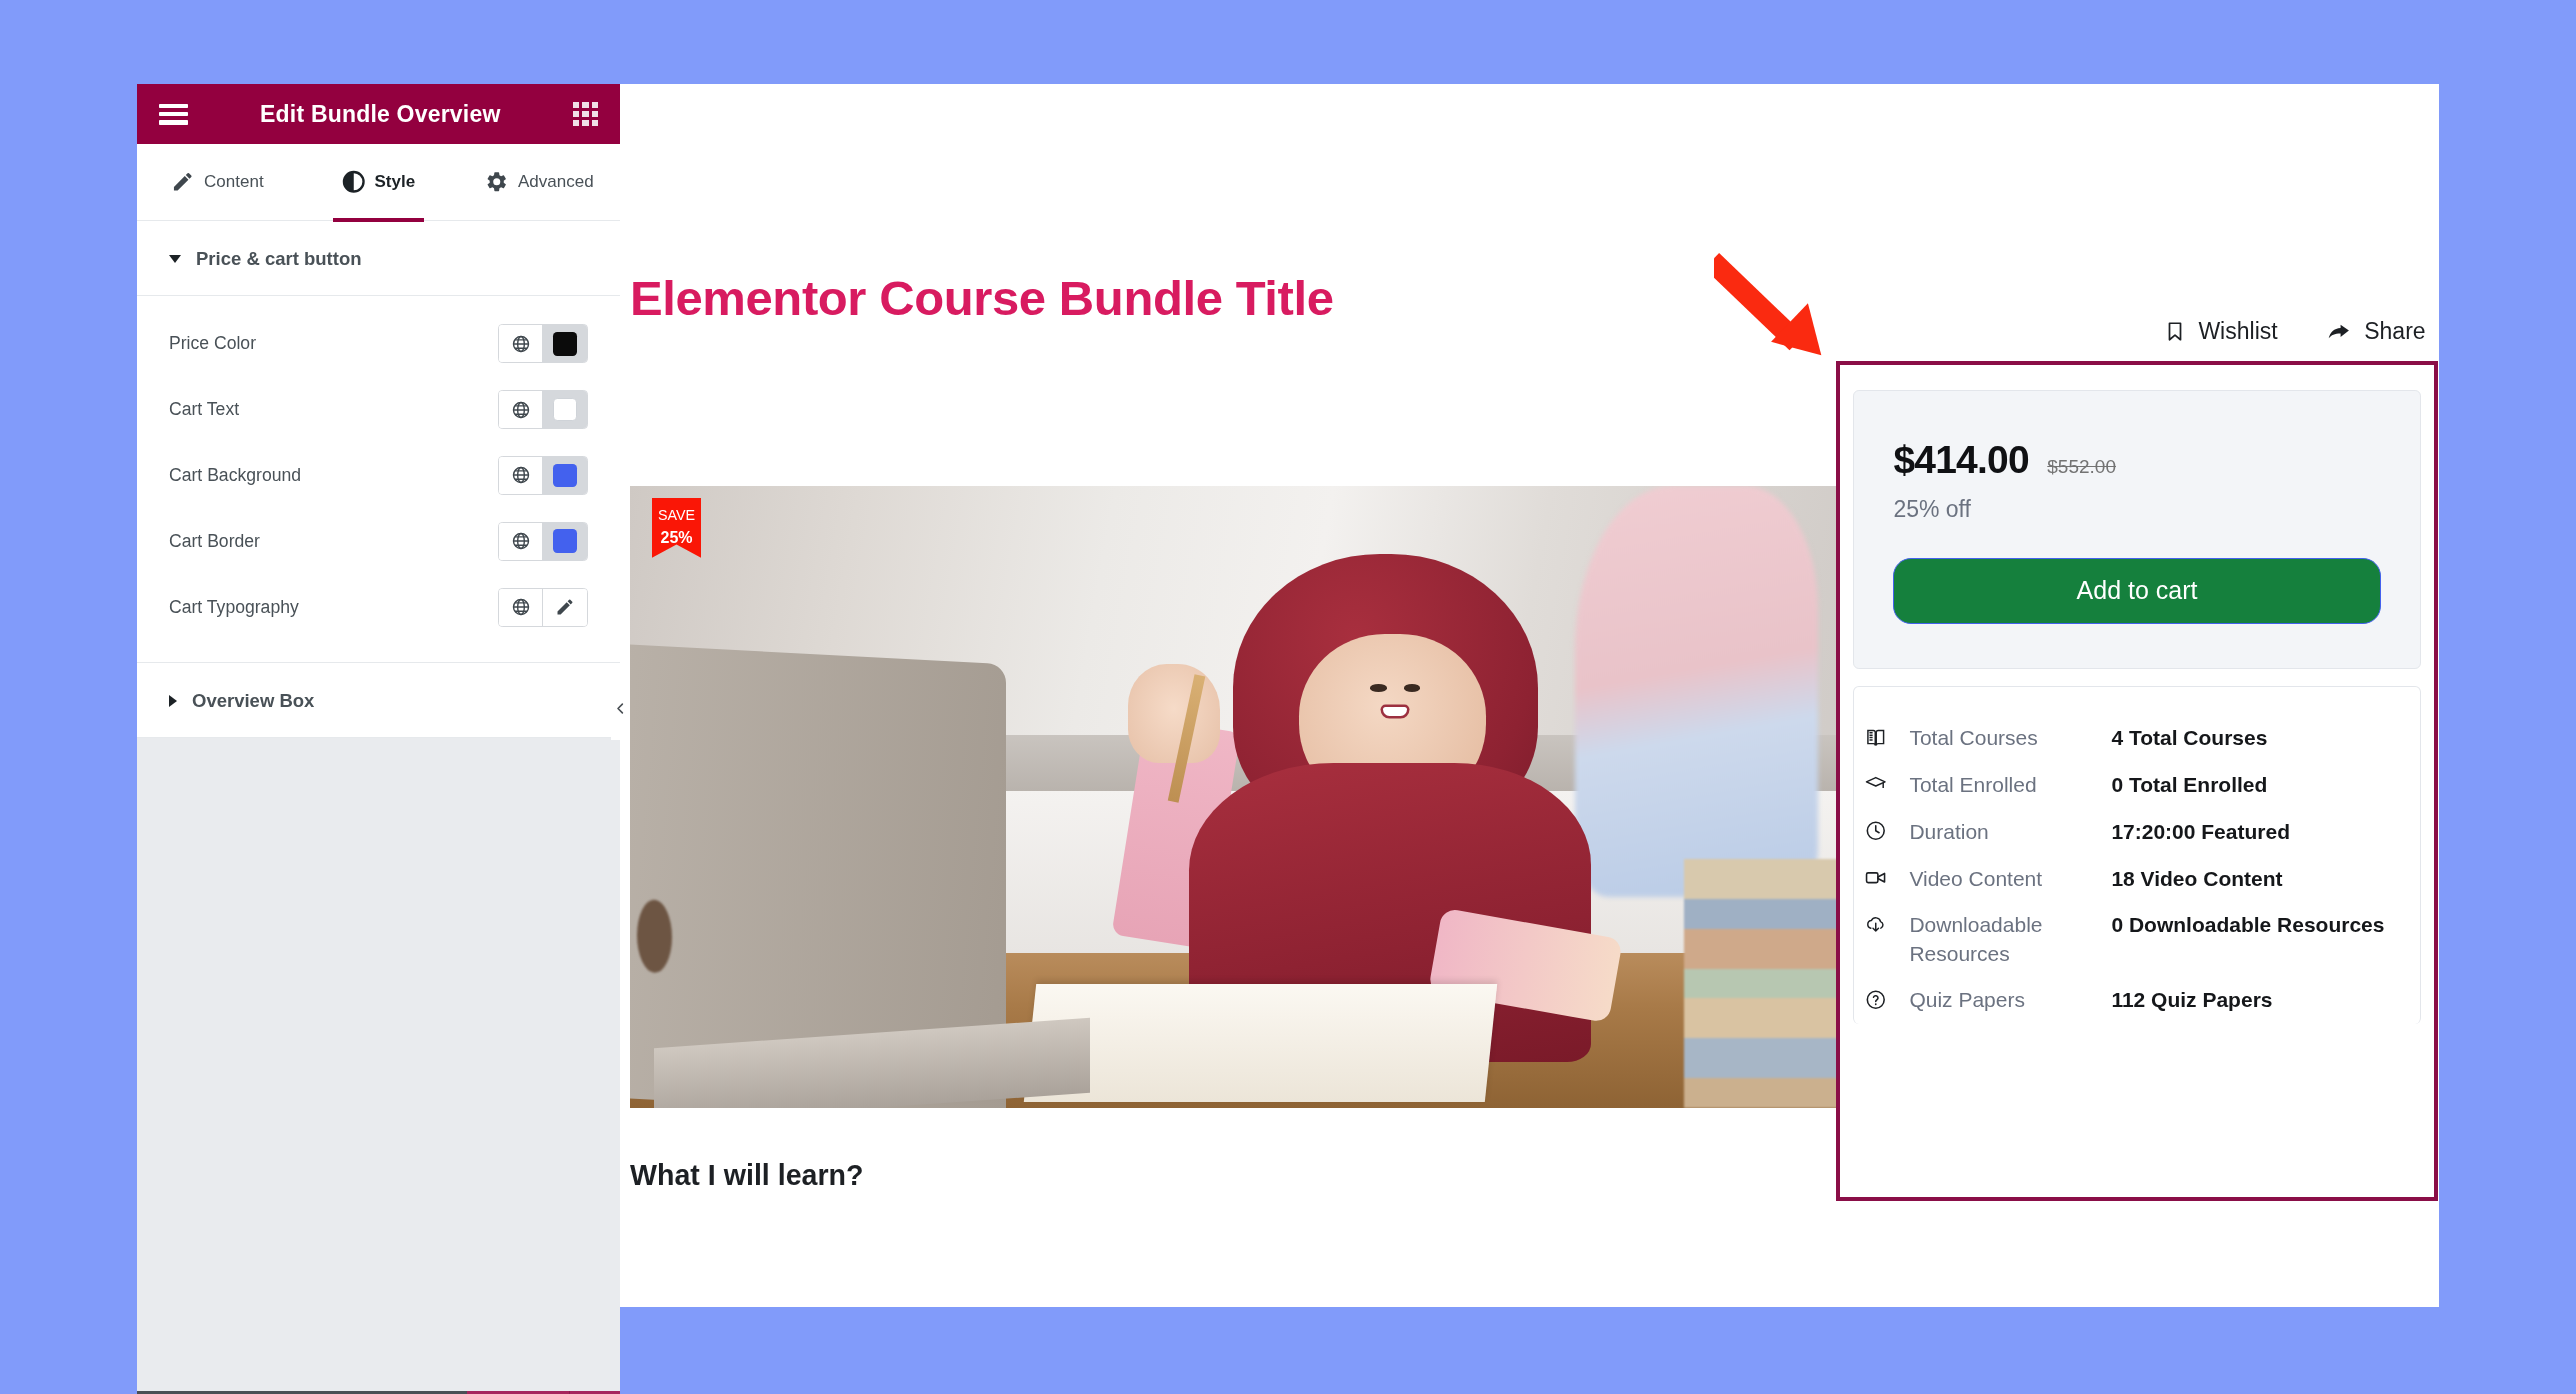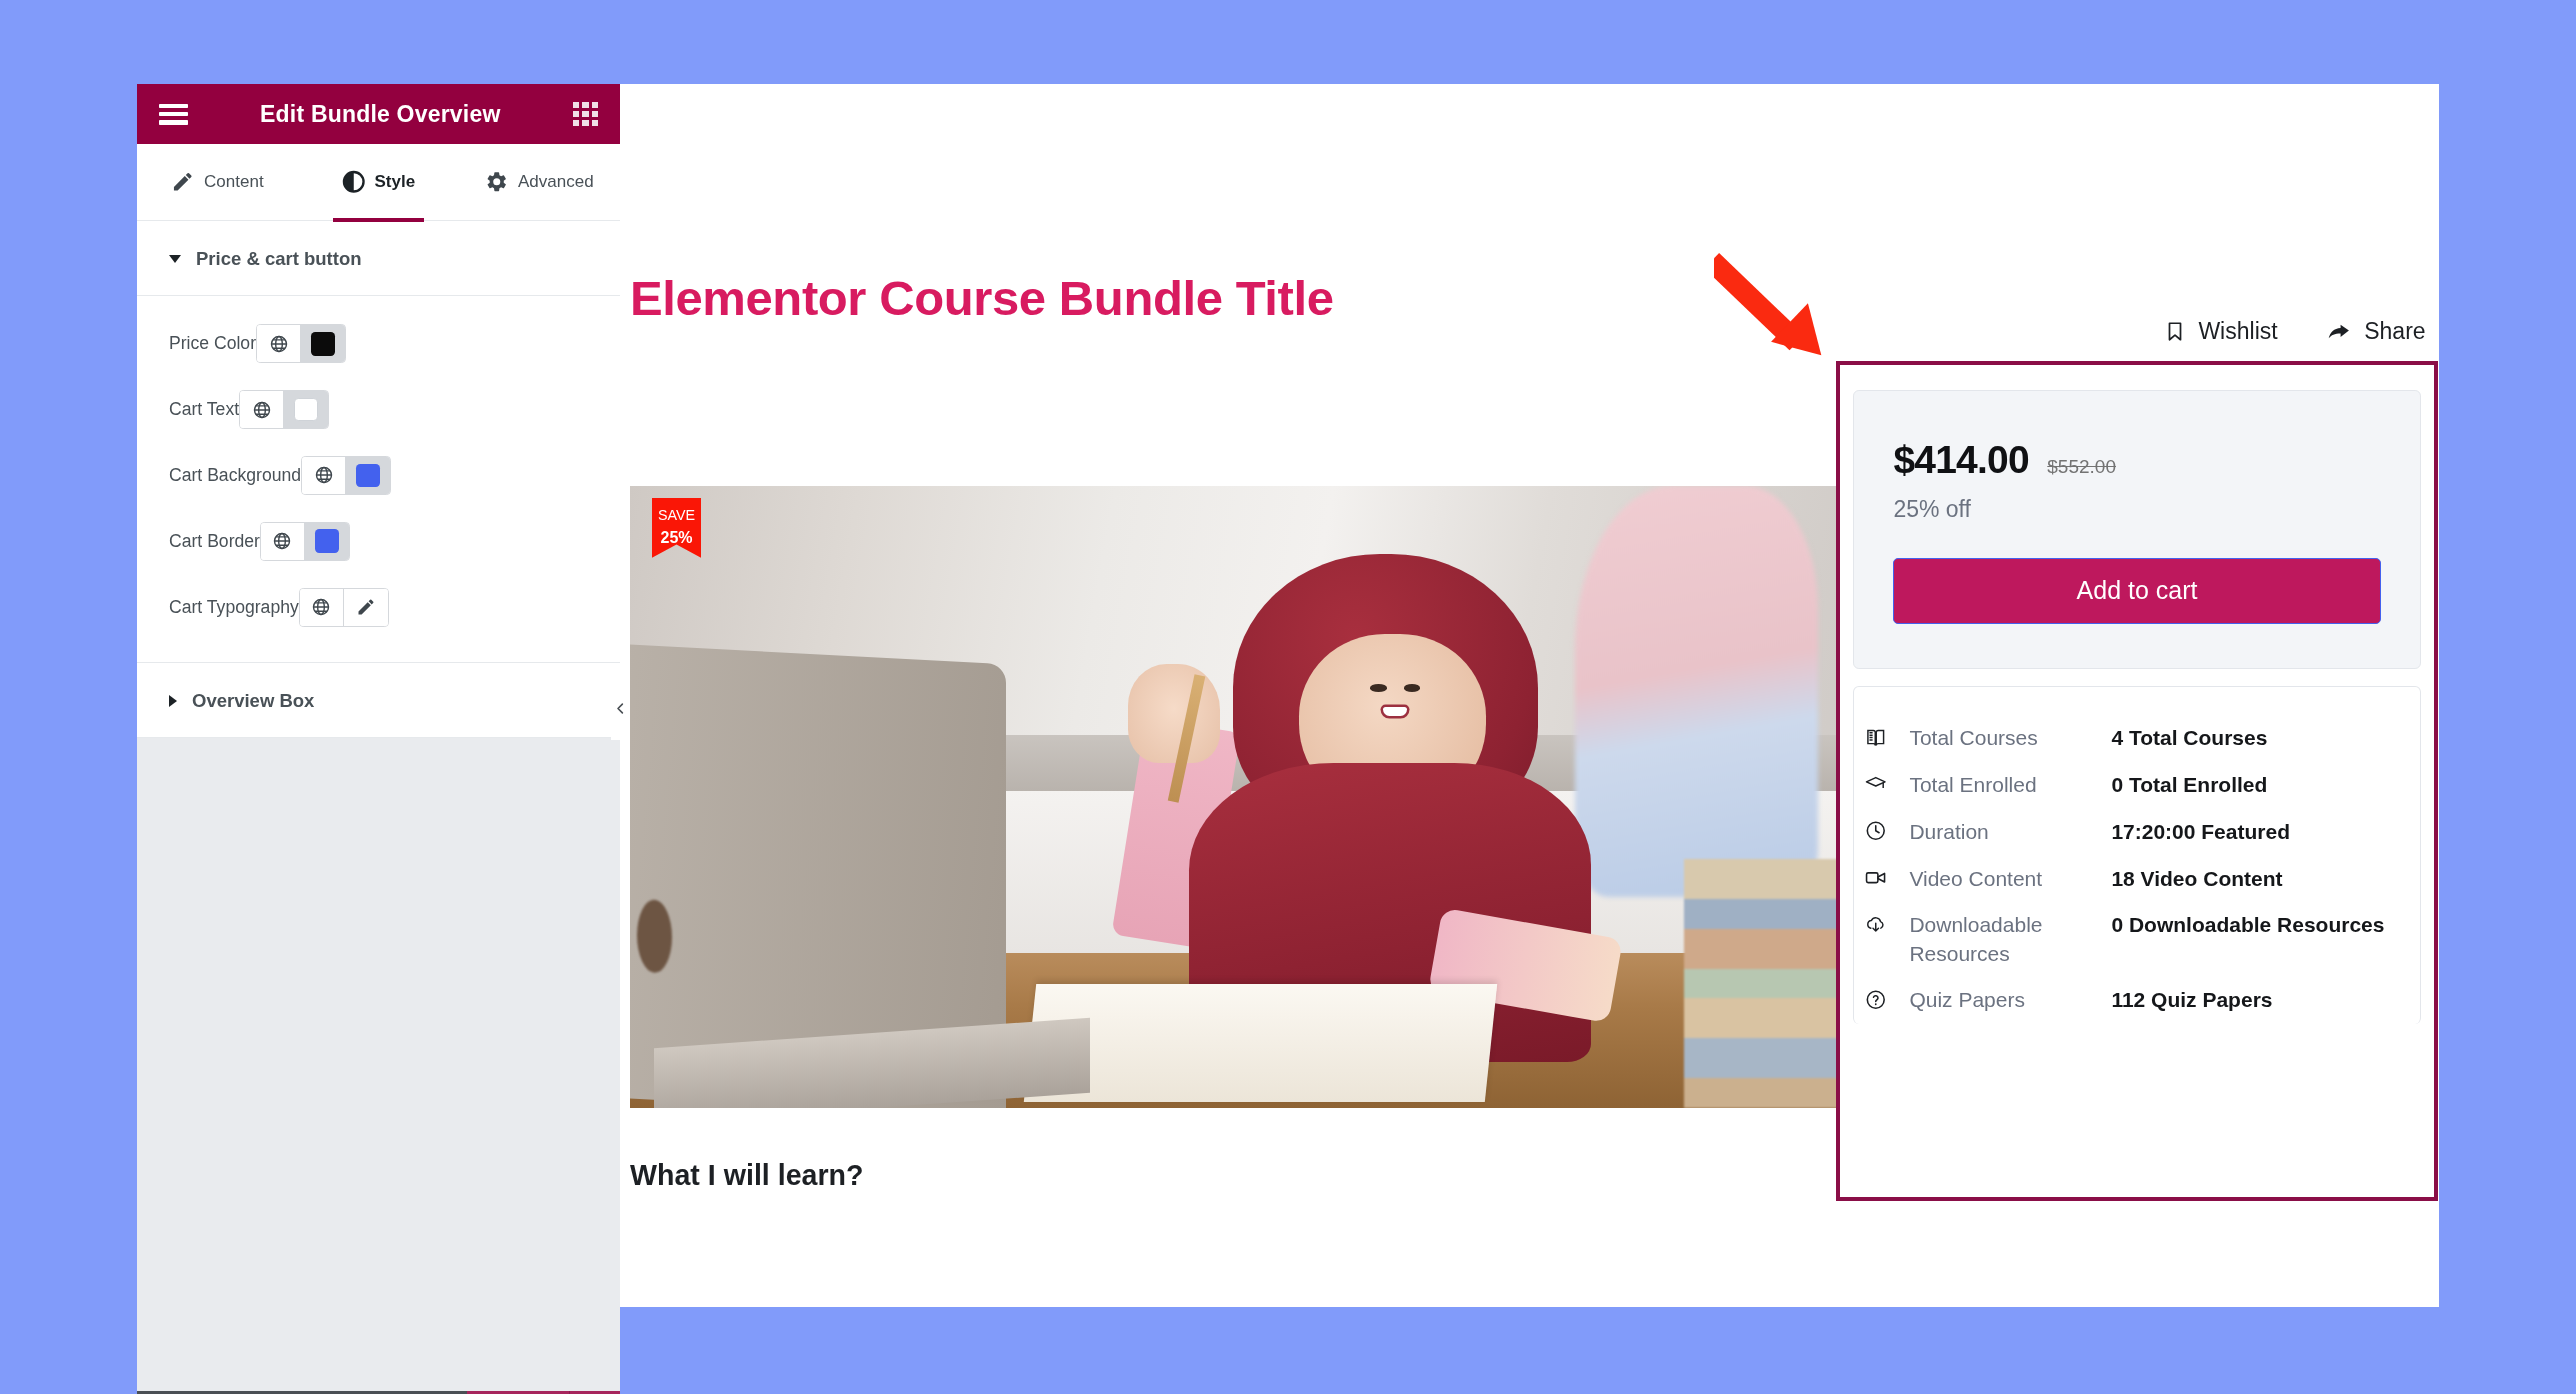--- a/index.html
+++ b/index.html
@@ -56,21 +56,21 @@
   }
   .section-head.last { border-top: 0.8px solid #e6e9ec; border-bottom: 0.8px solid #e6e9ec; }
   .caret { width: 0; height: 0; }
   .caret.down { border-left: 6.7px solid transparent; border-right: 6.7px solid transparent;
     border-top: 8.4px solid #1c2226; }
   .caret.right { border-top: 6.7px solid transparent; border-bottom: 6.7px solid transparent;
     border-left: 8.4px solid #1c2226; }
 
   
   #controls { padding: 15px 0 22px 0; }
-  .ctl-row { display: flex; align-items: center; 
+  .ctl-row { display: flex; align-items: center; justify-content: space-between;
     padding: 13.4px 32px; min-height: 52px; }
   .ctl-label { font-size: 17.6px; color: #495157; }
   .ctl-widget { display: flex; align-items: stretch; height: 39px;
     border: 0.8px solid #d5d8dc; border-radius: 4.2px; overflow: hidden; }
   .ctl-globe { width: 44px; display: flex; align-items: center; justify-content: center;
     background: #fff; border-right: 0.8px solid #d5d8dc; cursor: pointer; }
   .ctl-slot { width: 44px; display: flex; align-items: center; justify-content: center;
     cursor: pointer; }
   .ctl-slot.swatchbg { background: #d5d8dc; }
   .ctl-slot.plain { background: #fff; }
@@ -210,21 +210,21 @@
     margin-top: 13.4px;
     background: #f3f5f8; border: 0.8px solid #e3e6eb; border-radius: 5.9px;
     padding: 47px 39px 44px 39px;
   }
   #price-line { display: flex; align-items: baseline; gap: 18.5px; }
   #price-now { font-size: 39px; font-weight: bold; color: #101114; letter-spacing: -0.8px; }
   #price-old { font-size: 19px; color: #737373; text-decoration: line-through; }
   #price-off { margin-top: 13.4px; font-size: 23px; color: #6b7280; }
   #add-cart {
     margin-top: 35px; height: 66px; width: 100%;
-    background: #be185d; border: 0.8px solid #4361ee; border-radius: 5px;
+    background: #15803d; border: 0.8px solid #4361ee; border-radius: 18px;
     color: #fff; font-size: 25px; display: flex; align-items: center;
     justify-content: center; cursor: pointer;
   }
   #meta-box {
     margin-top: 17px; border: 0.8px solid #e3e6eb; border-radius: 5.9px;
     border-bottom: none; padding: 28.6px 10px 0 10px;
   }
   .meta-row { display: flex; align-items: flex-start; gap: 0;
     padding: 9.2px 0 9.2px 0; font-size: 21px; }
   .meta-ico { width: 45px; flex: none; display: flex; align-items: flex-start;

